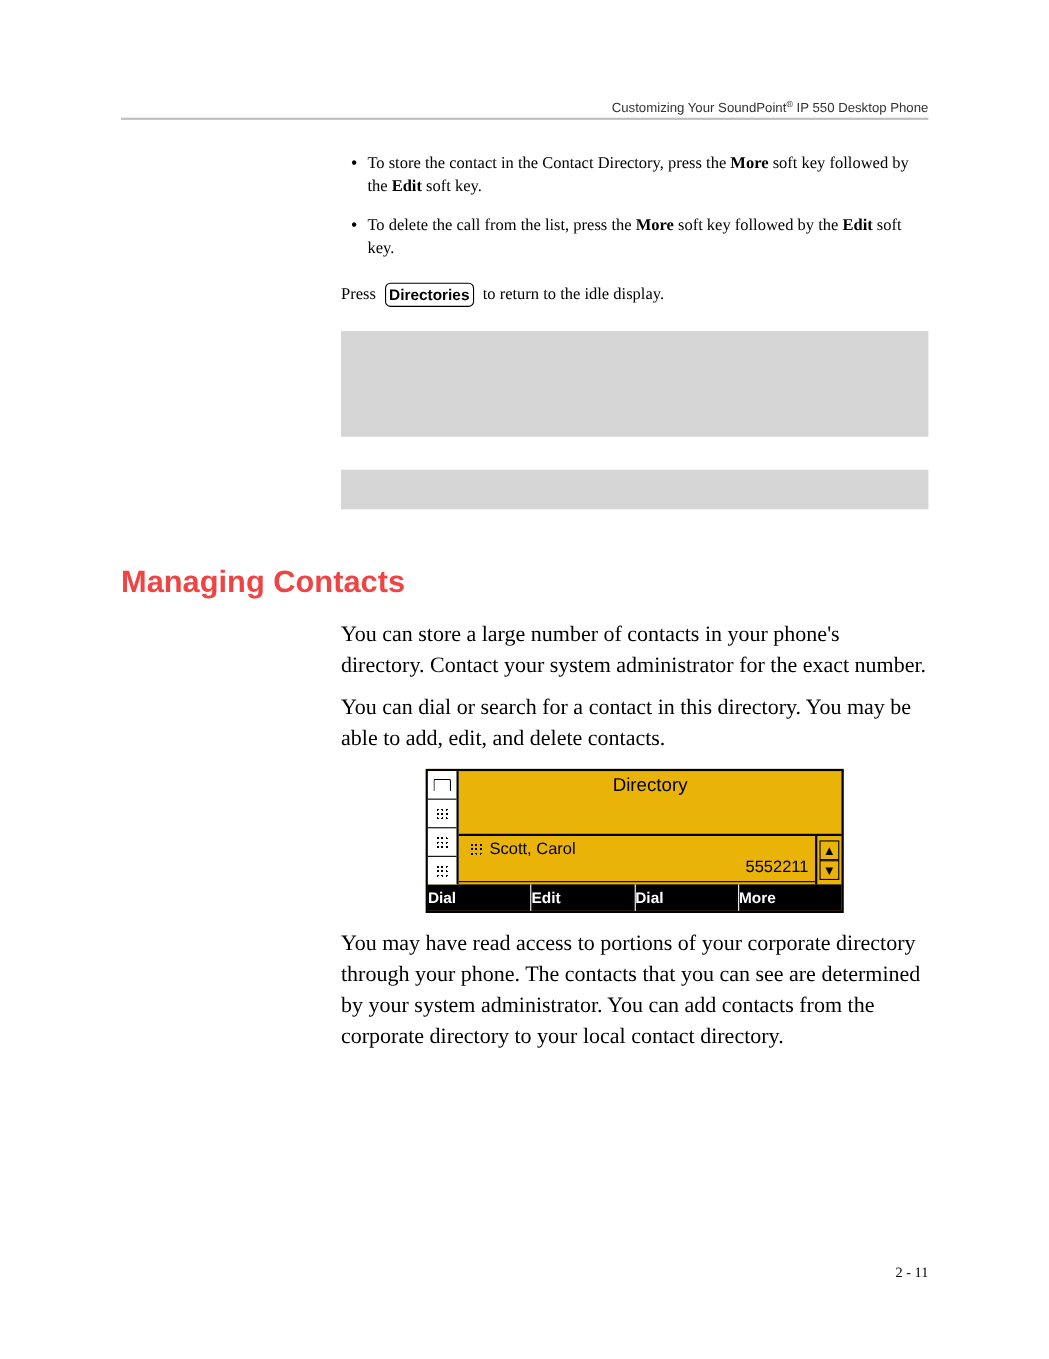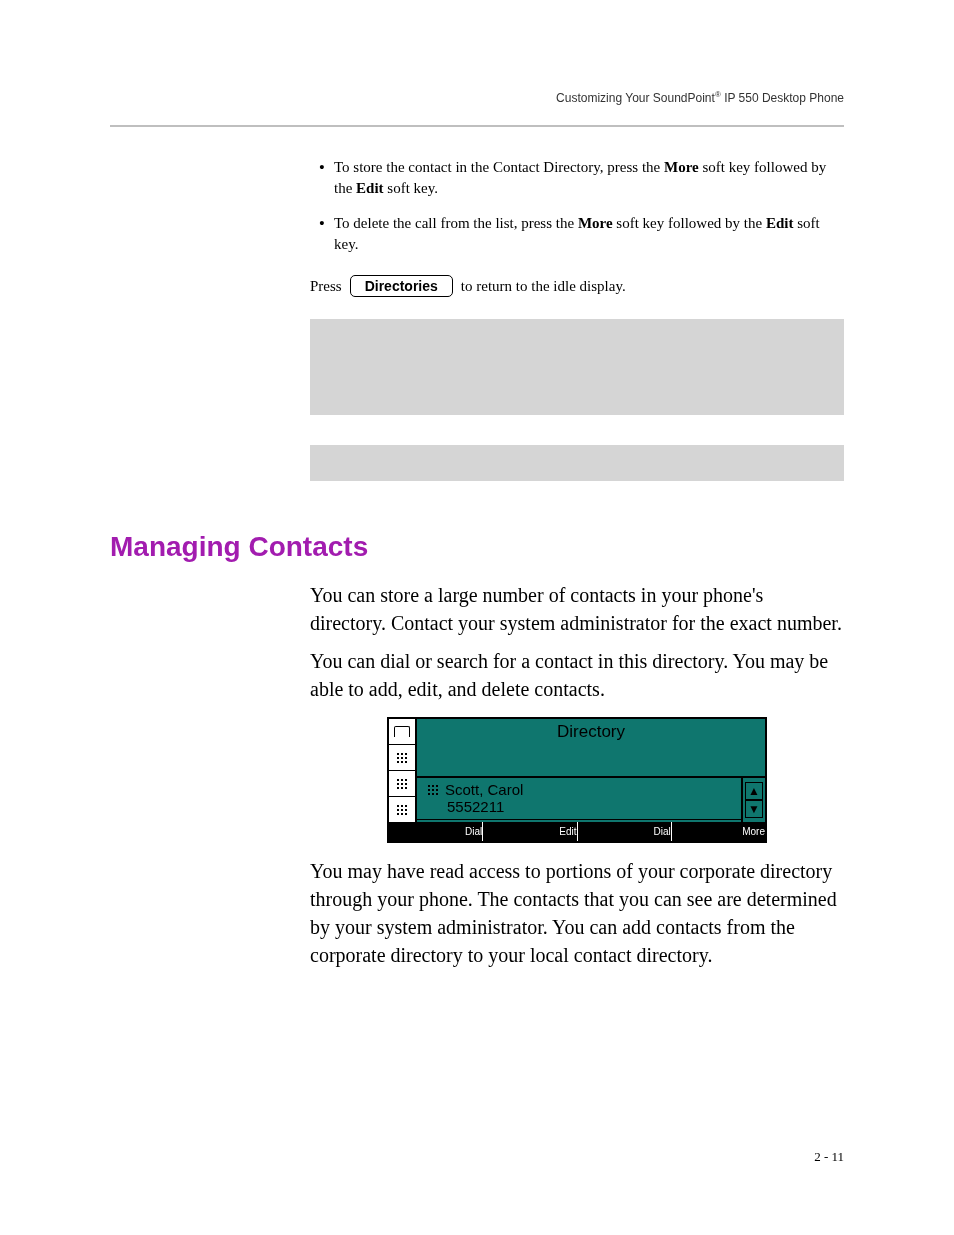--- a/index.html
+++ b/index.html
@@ -18,21 +18,21 @@
     box-sizing: border-box;
     height: 100%;
     position: relative;
   }
   .header-line {
     text-align: right;
     font-size: 12px;
     font-family: Arial, Helvetica, sans-serif;
     color: #333;
     border-bottom: 2px solid #bfbfbf;
-    padding-bottom: 20px;
+    padding-bottom: 2px;
     margin-bottom: 30px;
   }
   .header-line sup {
     font-size: 8px;
   }
   .content-indent {
     margin-left: 200px;
   }
   .bullet-item {
     display: flex;
@@ -55,52 +55,52 @@
     align-items: center;
     margin-top: 20px;
   }
   .key-btn {
     display: inline-block;
     border: 1.5px solid #000;
     border-radius: 5px;
     font-family: Arial, Helvetica, sans-serif;
     font-weight: bold;
     font-size: 14px;
-    padding: 2px 14px;
+    padding: 2px 3px;
     margin: 0 8px;
     background: #fff;
   }
   .gray-box {
     background: #d5d5d5;
     margin-top: 22px;
   }
   .gray-box.tall { height: 96px; }
   .gray-box.short { height: 36px; margin-top: 30px; }
   .section-heading {
     font-family: "Comic Sans MS", "Chalkboard SE", "Arial Rounded MT Bold", sans-serif;
     font-weight: bold;
-    color: #a21caf;
+    color: #ef4444;
     font-size: 28px;
     margin-top: 50px;
     margin-bottom: 18px;
   }
   .para {
     font-size: 20px;
     line-height: 1.4;
     margin-bottom: 10px;
   }
   
   .phone-fig {
     width: 380px;
     margin: 14px auto 14px auto;
     font-family: "Arial Rounded MT Bold","Comic Sans MS",Arial,sans-serif;
   }
   .phone-outer {
     border: 2px solid #000;
-    background: #0f766e;
+    background: #eab308;
   }
   .phone-icon-col {
     width: 26px;
     background: #fff;
     border-right: 2px solid #000;
   }
   .phone-icon-col .cell {
     height: 25px;
     border-bottom: 1px solid #000;
     display:flex;align-items:center;justify-content:center;
@@ -121,20 +121,21 @@
     flex:1;
     text-align:center;
     font-size:17px;
     padding:3px 0;
     border-bottom:2px solid #000;
     height:25px;
     box-sizing:border-box;
   }
   .phone-body {
     display:flex;
+    text-align:right;
   }
   .phone-list {
     flex:1;
     position:relative;
   }
   .entry {
     padding:3px 6px 3px 10px;
     font-size:15px;
     line-height:1.15;
     border-bottom:1px solid #000;
@@ -149,21 +150,21 @@
     display:flex;flex-direction:column;justify-content:space-between;
     align-items:center;padding:4px 0;
   }
   .arrow-btn{
     width:16px;height:16px;border:1.5px solid #000;display:flex;align-items:center;justify-content:center;font-size:12px;
   }
   .softkeys{
     display:flex;background:#000;color:#fff;
   }
   .softkeys .sk{
-    flex:1;text-align:right;font-size:10px;padding:4px 0;border-right:1px solid #fff;
+    flex:1;text-align:left;font-size:14px;padding:4px 0;border-right:1px solid #fff;font-weight:bold;
   }
   .softkeys .sk:last-child{border-right:none;}
   .page-num{
     position:absolute;
     bottom:70px;right:110px;
     font-size:13px;
   }
   .kp-inline{display:inline-block;vertical-align:middle;}
   .phone-icon-top{width:14px;height:10px;border:1.5px solid #000;border-radius:2px 2px 0 0;border-bottom:none;position:relative;}
 </style>

